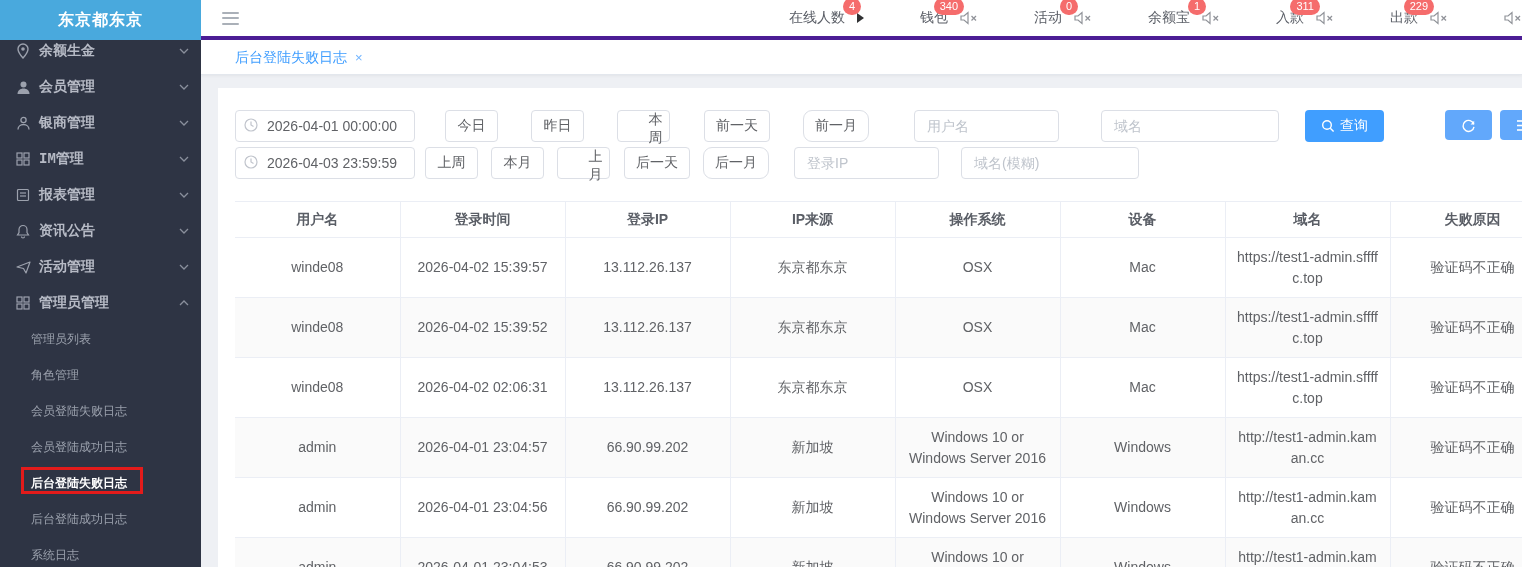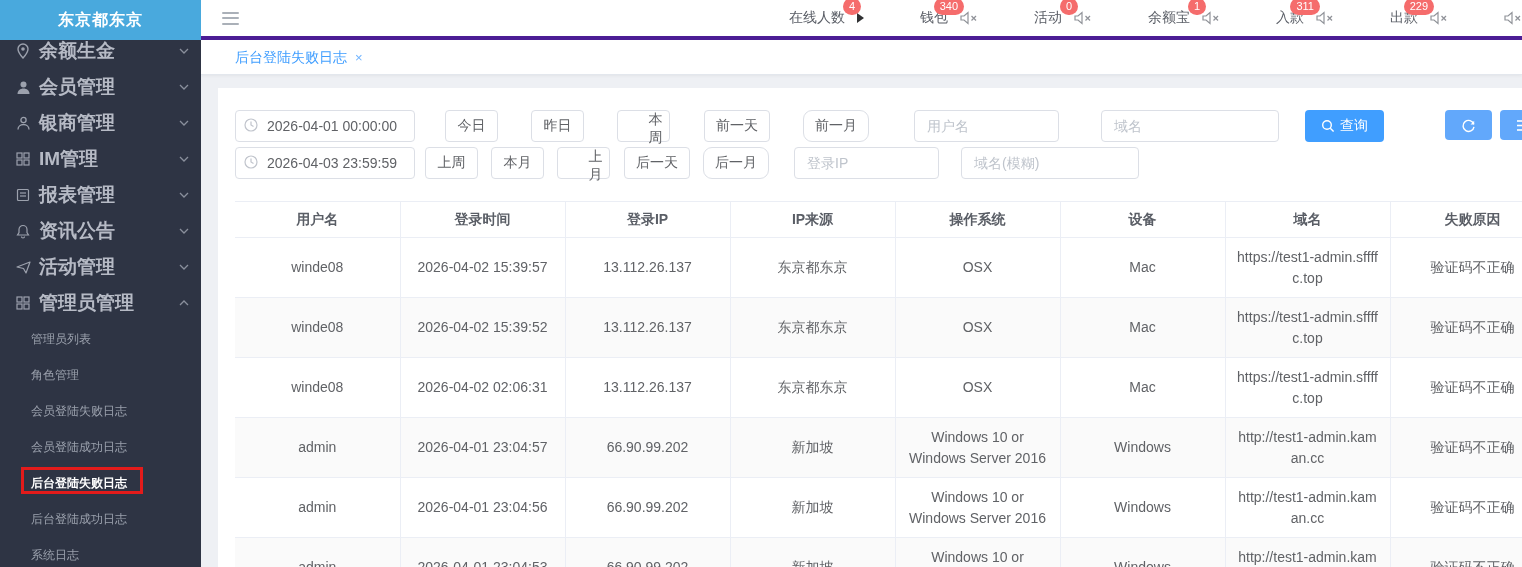--- a/index.html
+++ b/index.html
@@ -5,21 +5,21 @@
   * { margin:0; padding:0; box-sizing:border-box; }
   html,body { width:1522px; height:567px; overflow:hidden; }
   body { font-family:"Liberation Sans","DejaVu Sans",sans-serif; font-size:14px; background:#eef0f4; position:relative; color:#606266; }
 
   
   .sidebar { position:absolute; left:0; top:0; width:201px; height:567px; background:#2e3444; z-index:30; }
   .app-title { height:40px; background:#49a9dd; color:#fff; font-size:16px; font-weight:bold; display:flex; align-items:center; justify-content:center; letter-spacing:1px; }
   .nav { margin-top:-7px; }
   .mi { height:36px; display:flex; align-items:center; padding:0 12px 0 15px; color:#b6bac5; font-weight:600; cursor:pointer; }
   .mi .ic { width:16px; height:16px; margin-right:8px; display:inline-flex; align-items:center; justify-content:center; }
-  .mi .lb { flex:1; font-size:19px; }
+  .mi .lb { flex:1; font-size:14px;font-family:Liberation Mono, monospace; }
   .mi .ch { color:#8a8f9c; display:inline-flex; }
   .smi { height:36px; display:flex; align-items:center; padding-left:31px; color:#9ba1ad; cursor:pointer; font-size:12px; }
   .smi.active { color:#ffffff; font-weight:bold; }
   .red-box { position:absolute; left:21px; top:467px; width:122px; height:27px; border:3px solid #e31b1b; pointer-events:none; }
 
   
   .topbar { position:absolute; left:201px; top:0; right:0; height:40px; background:#fff; border-bottom:4px solid #4c1d95; display:flex; align-items:center; padding-left:21px; z-index:20; }
   .hamburger { width:17px; height:13px; display:flex; flex-direction:column; justify-content:space-between; cursor:pointer; }
   .hamburger span { display:block; height:2px; background:#aab0b8; border-radius:1px; }
   .stats { margin-left:auto; display:flex; align-items:center; gap:56px; }

